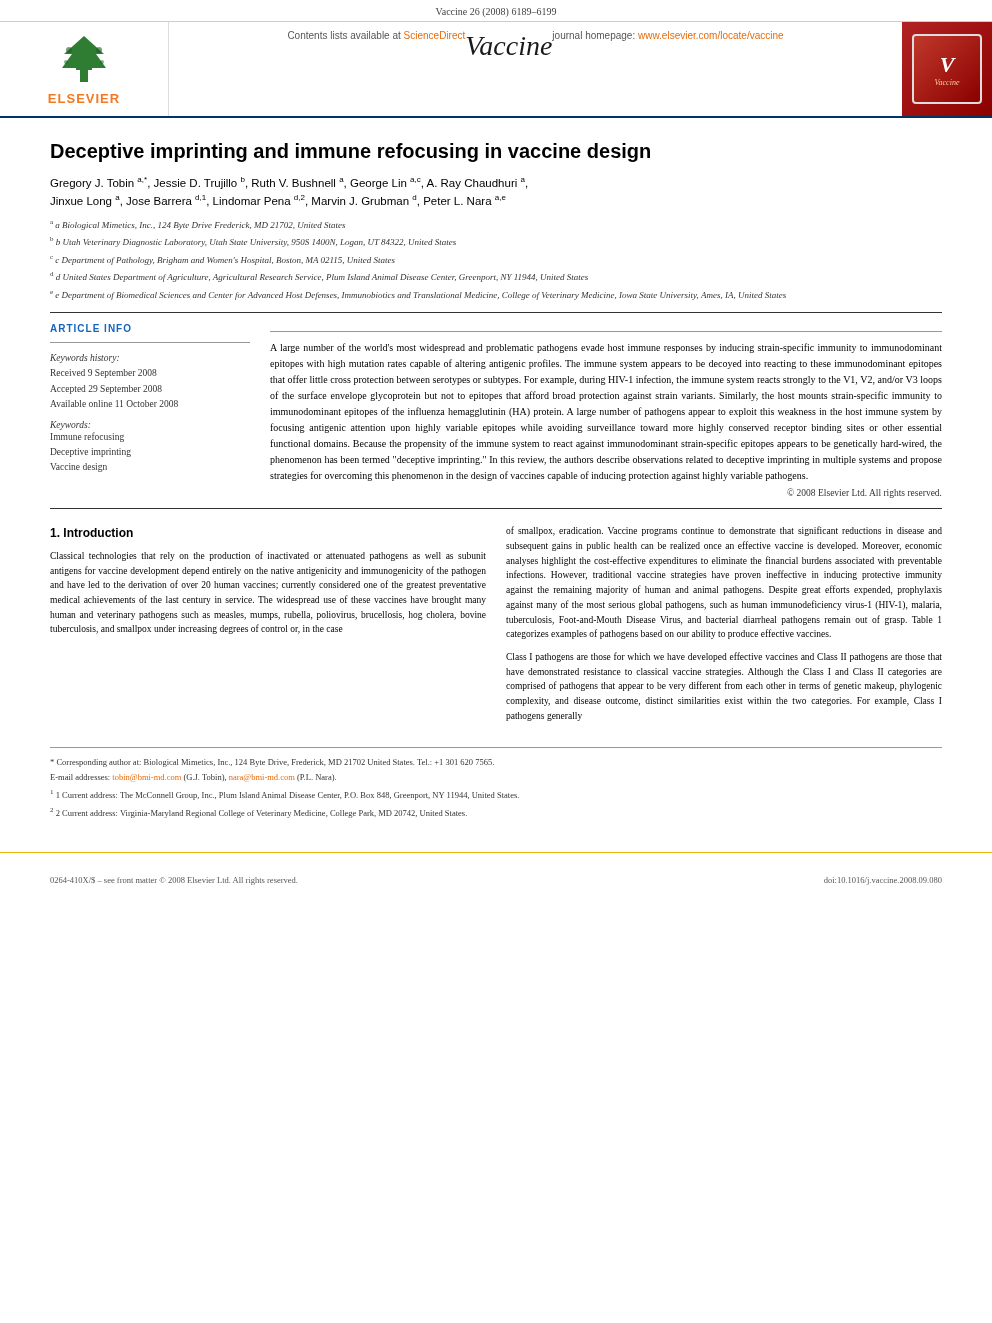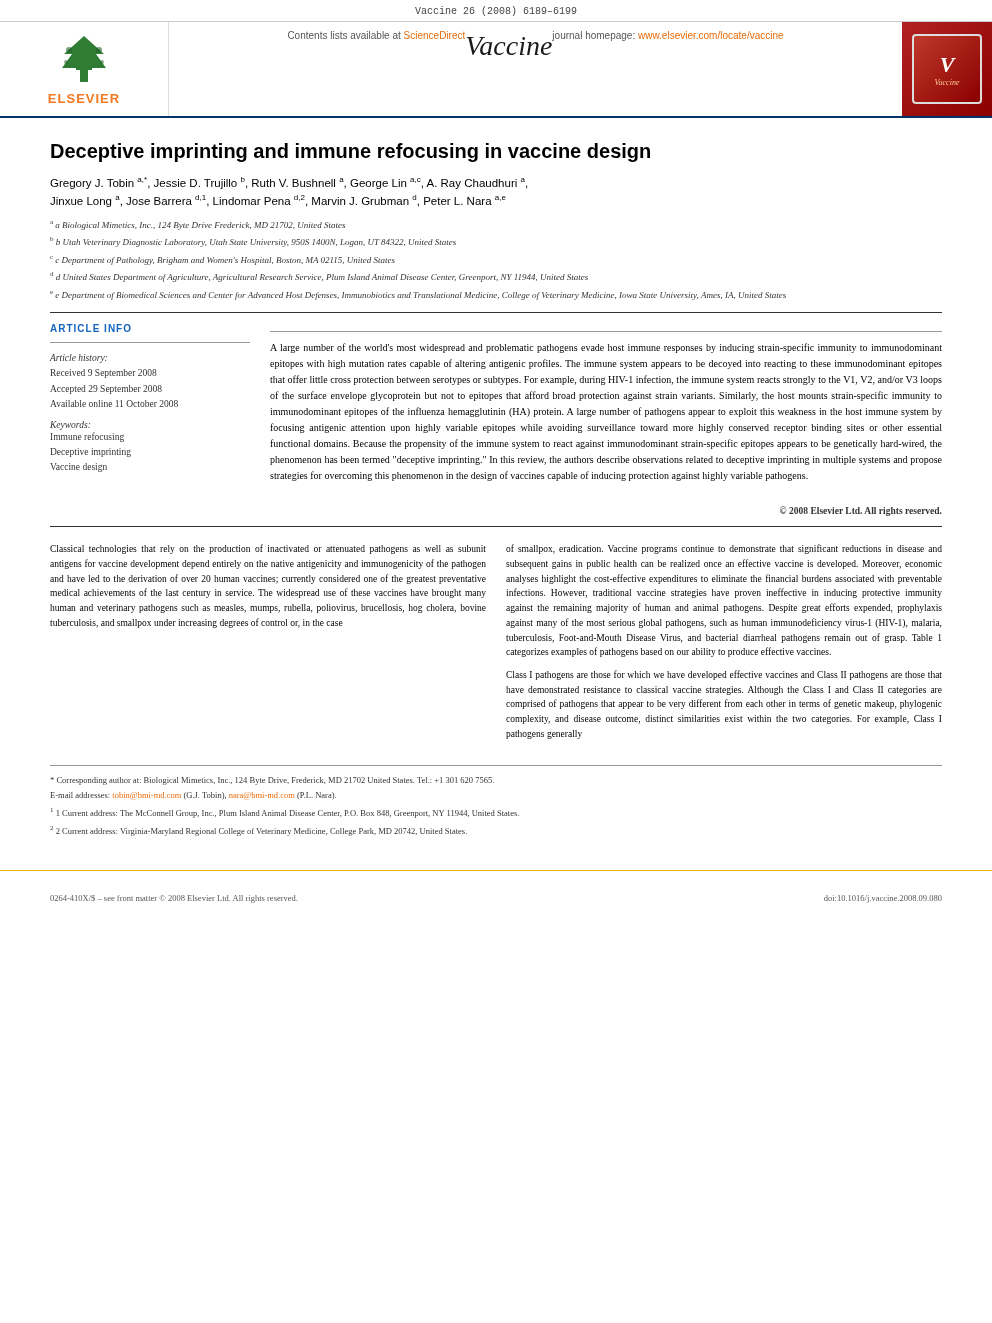--- a/index.html
+++ b/index.html
@@ -18,21 +18,20 @@
     }
 
     
     .top-bar {
       background: #fff;
       text-align: center;
       padding: 6px 10px 4px;
       font-size: 10px;
       color: #444;
       border-bottom: 1px solid #ccc;
-      font-family: Liberation Mono, monospace;
     }
 
     
     .journal-header {
       display: flex;
       align-items: stretch;
       border-bottom: 2px solid #003366;
       background: #fff;
     }
     .journal-header-left {
@@ -214,22 +213,21 @@
     .abstract-text {
       font-size: 10px;
       line-height: 1.6;
       color: #000;
       text-align: justify;
     }
     .copyright-line {
       font-size: 9.5px;
       color: #333;
       text-align: right;
-      margin-top: 22px;
-      font-weight: bold;
+      margin-top: 4px;
     }
 
     
     .body-columns {
       display: flex;
       gap: 20px;
       margin-top: 15px;
     }
     .body-col {
       flex: 1;
@@ -352,21 +350,21 @@
     </div>
 
     <hr class="divider">
 
     <div class="two-col">
 
       <div class="col-left">
         <div class="section-heading-colored">ARTICLE INFO</div>
         <hr class="divider-thin">
         <div class="article-history">
-          <div class="history-label">Article history:</div>
+          <div class="history-label">Keywords history:</div>
           <div>Received 9 September 2008</div>
           <div>Accepted 29 September 2008</div>
           <div>Available online 11 October 2008</div>
         </div>
         <div class="keywords-section">
           <div class="history-label">Keywords:</div>
           <div class="keyword-item">Immune refocusing</div>
           <div class="keyword-item">Deceptive imprinting</div>
           <div class="keyword-item">Vaccine design</div>
         </div>
@@ -378,20 +376,24 @@
         <div class="copyright-line">© 2008 Elsevier Ltd. All rights reserved.</div>
       </div>
 
     </div>
 
     <hr class="divider">
 
     <div class="body-columns">
 
       <div class="body-col">
+        <div class="section-title">
+          <span>1.</span>
+          <span>Introduction</span>
+        </div>
         <div class="body-paragraph">Classical technologies that rely on the production of inactivated or attenuated pathogens as well as subunit antigens for vaccine development depend entirely on the native antigenicity and immunogenicity of the pathogen and have led to the derivation of over 20 human vaccines; currently considered one of the greatest preventative medical achievements of the last century in service. The widespread use of these vaccines have brought many human and veterinary pathogens such as measles, mumps, rubella, poliovirus, brucellosis, hog cholera, bovine tuberculosis, and smallpox under increasing degrees of control or, in the case</div>
       </div>
 
       <div class="body-col">
         <div class="body-paragraph">
           <span>of smallpox, eradication. Vaccine programs continue to demonstrate that significant reductions in disease and subsequent gains in public health can be realized once an effective vaccine is developed. Moreover, economic analyses highlight the cost-effective expenditures to eliminate the financial burdens associated with preventable infections. However, traditional vaccine strategies have proven ineffective in inducing protective immunity against the remaining majority of human and animal pathogens. Despite great efforts expended, prophylaxis against many of the most serious global pathogens, such as human immunodeficiency virus-1 (HIV-1), malaria, tuberculosis, Foot-and-Mouth Disease Virus, and bacterial diarrheal pathogens remain out of grasp. Table 1 categorizes examples of pathogens based on our ability to produce effective vaccines.</span>
         </div>
         <div class="body-paragraph">Class I pathogens are those for which we have developed effective vaccines and Class II pathogens are those that have demonstrated resistance to classical vaccine strategies. Although the Class I and Class II categories are comprised of pathogens that appear to be very different from each other in terms of genetic makeup, phylogenic complexity, and disease outcome, distinct similarities exist within the two categories. For example, Class I pathogens generally</div>
       </div>
 

